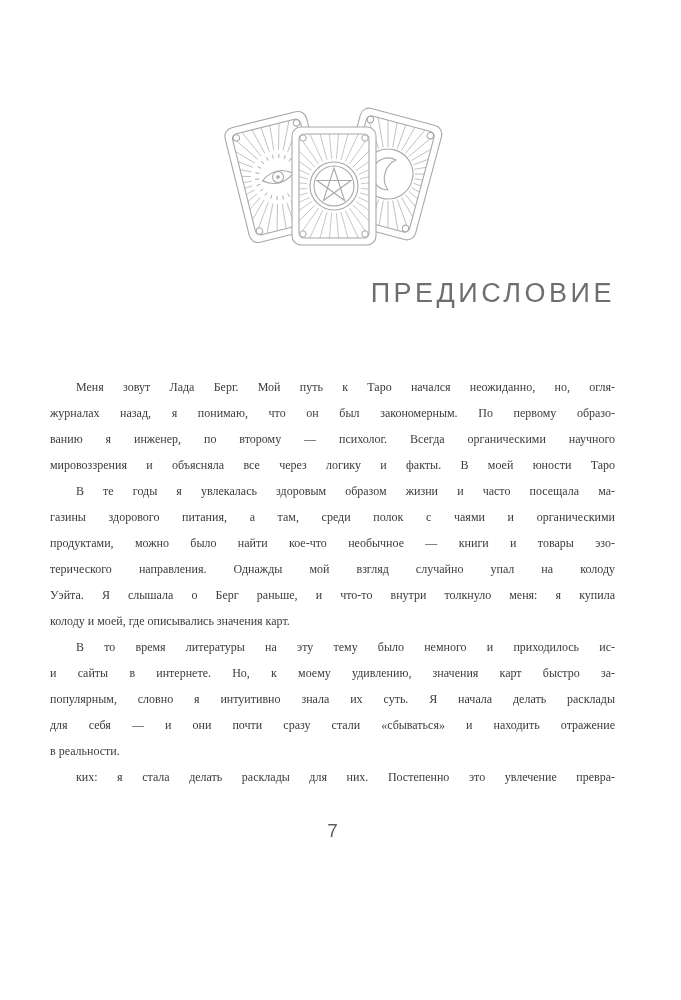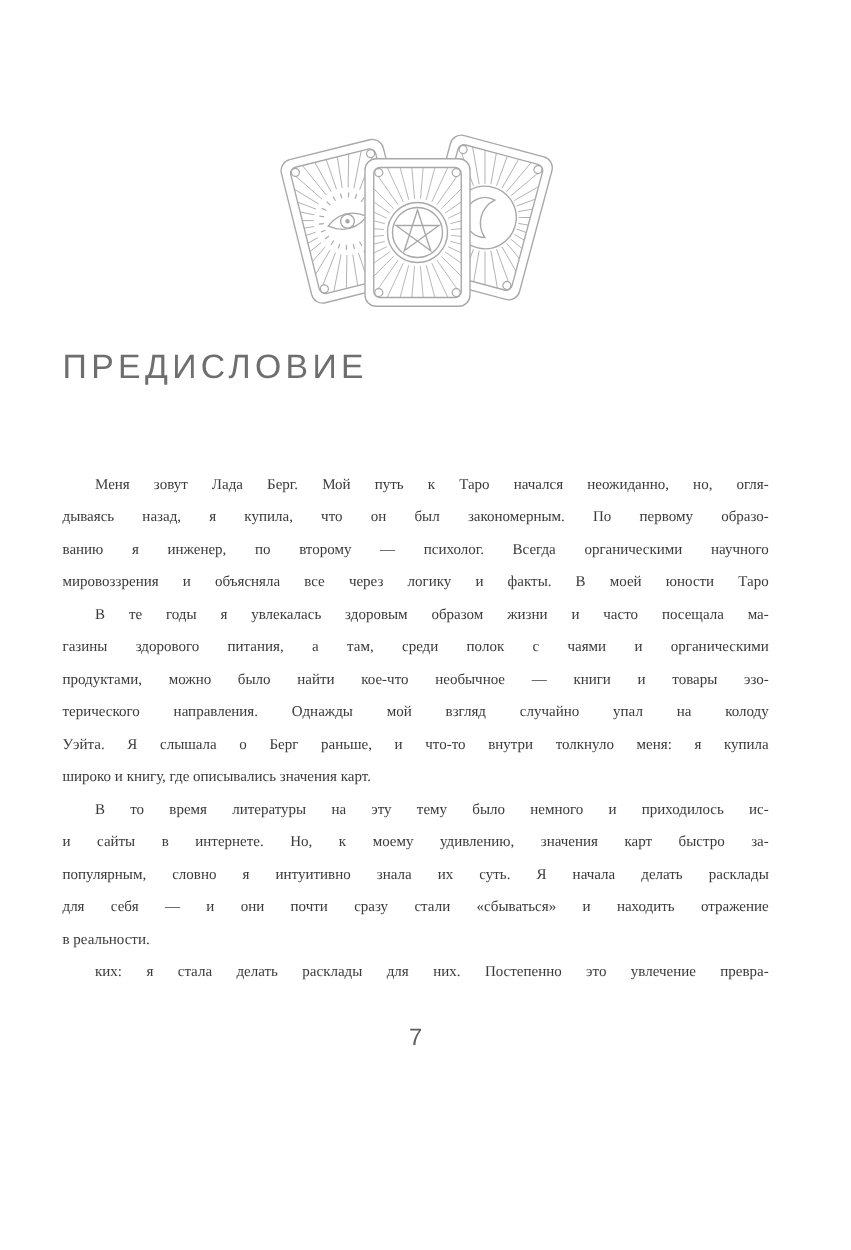--- a/index.html
+++ b/index.html
@@ -50,21 +50,21 @@
   .illustration .rays line{
     stroke:var(--card-stroke);
     stroke-width:0.65;
   }
   .illustration .lashes line{
     stroke:var(--card-stroke);
     stroke-width:0.9;
   }
   .chapter-title{
     margin-top:21px;
-    text-align:left;
+    text-align:right;
     font-family:"Liberation Sans","DejaVu Sans",sans-serif;
     font-weight:400;
     font-size:27px;
     line-height:33px;
     letter-spacing:3.5px;
     color:var(--heading);
   }
   .bodytext{
     margin-top:64px;
     font-size:12px;
@@ -280,31 +280,31 @@
           <path d="M 0,-18 L 10.58,14.56 L -17.12,-5.56 L 17.12,-5.56 L -10.58,14.56 Z"></path>
         </g>
       </g>
     </svg>
 
     <h1 class="chapter-title">ПРЕДИСЛОВИЕ</h1>
 
     <div class="bodytext">
         <div class="para">
           <div class="line">Меня зовут Лада Берг. Мой путь к Таро начался неожиданно, но, огля-</div>
-          <div class="line">дываясь назад, я купила, что он был закономерным. По первому образо-</div>
+          <div class="line">журналах назад, я понимаю, что он был закономерным. По первому образо-</div>
           <div class="line">ванию я инженер, по второму — психолог. Всегда органическими научного</div>
           <div class="line">мировоззрения и объясняла все через логику и факты. В моей юности Таро</div>
         </div>
         <div class="para">
           <div class="line">В те годы я увлекалась здоровым образом жизни и часто посещала ма-</div>
           <div class="line">газины здорового питания, а там, среди полок с чаями и органическими</div>
           <div class="line">продуктами, можно было найти кое-что необычное — книги и товары эзо-</div>
           <div class="line">терического направления. Однажды мой взгляд случайно упал на колоду</div>
           <div class="line">Уэйта. Я слышала о Берг раньше, и что-то внутри толкнуло меня: я купила</div>
-          <div class="line ragged">широко и книгу, где описывались значения карт.</div>
+          <div class="line ragged">колоду и моей, где описывались значения карт.</div>
         </div>
         <div class="para">
           <div class="line">В то время литературы на эту тему было немного и приходилось ис-</div>
           <div class="line">и сайты в интернете. Но, к моему удивлению, значения карт быстро за-</div>
           <div class="line">популярным, словно я интуитивно знала их суть. Я начала делать расклады</div>
           <div class="line">для себя — и они почти сразу стали «сбываться» и находить отражение</div>
           <div class="line ragged">в реальности.</div>
         </div>
         <div class="para">
           <div class="line">ких: я стала делать расклады для них. Постепенно это увлечение превра-</div>

